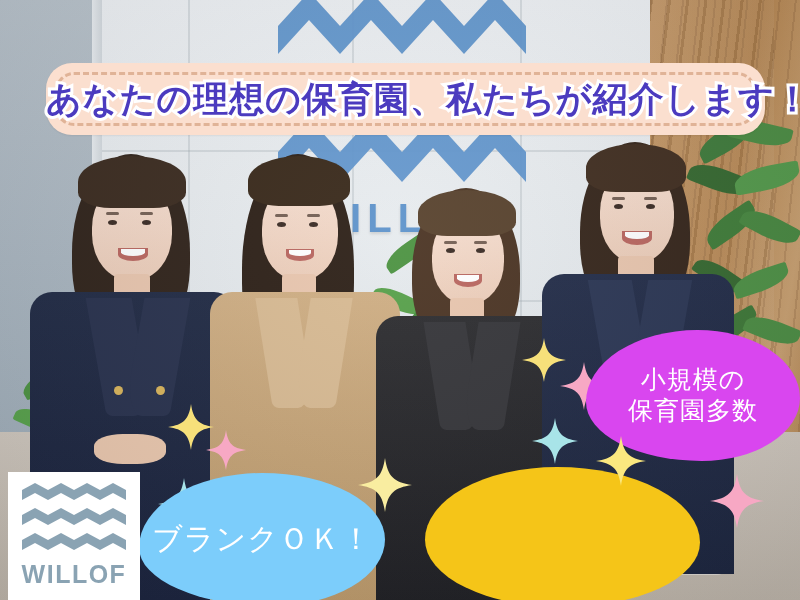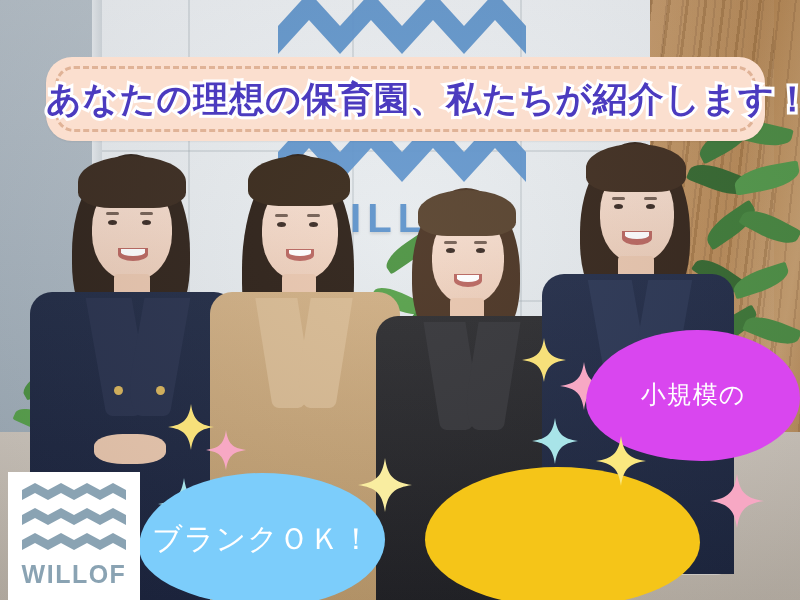--- a/index.html
+++ b/index.html
@@ -90,21 +90,21 @@
   .teeth{position:absolute;border-radius:0 0 50% 50%;background:#fff;}
   .neck{position:absolute;background:#e9c6ae;border-radius:4px;}
   .jacket{position:absolute;border-radius:22px 22px 0 0;}
   .lapelL,.lapelR{position:absolute;}
   .blouse{position:absolute;border-radius:40% 40% 10% 10%;}
   .photo-vig{position:absolute;inset:0;
     background:radial-gradient(ellipse at 50% 40%,rgba(255,255,255,.06),rgba(40,45,55,.10) 95%);}
 
   
   .banner{
-    position:absolute;left:46px;top:57px;width:719px;height:84px;
+    position:absolute;left:46px;top:63px;width:719px;height:72px;
     background:#fbdfcf;border-radius:26px;
     box-shadow:0 1px 2px rgba(0,0,0,.06);
   }
   .banner-dash{
     position:absolute;left:9px;top:9px;right:9px;bottom:9px;
     border:3px dashed #e0b397;border-radius:19px;
   }
   .banner-text{
     position:absolute;left:0;right:0;top:50%;transform:translateY(-50%);
     text-align:center;
@@ -339,20 +339,21 @@
   </div>
   <div class="spark" style="left:532px;top:418px;">
     <svg width="46" height="46" viewBox="0 0 100 100">
         <path d="M50 0 C55 34 66 45 100 50 C66 55 55 66 50 100 C45 66 34 55 0 50 C34 45 45 34 50 0Z" fill="#a8e4e8"></path>
       </svg>
   </div>
 
   <div class="blob blob-green">
     <div class="blob-text">
       <div>小規模の</div>
+      <div>保育園多数</div>
     </div>
   </div>
 
 
   <div class="blob blob-blue">
     <div class="blob-text">ブランクＯＫ！</div>
   </div>
 
   <div class="blob blob-yellow">
     <div class="blob-text">

